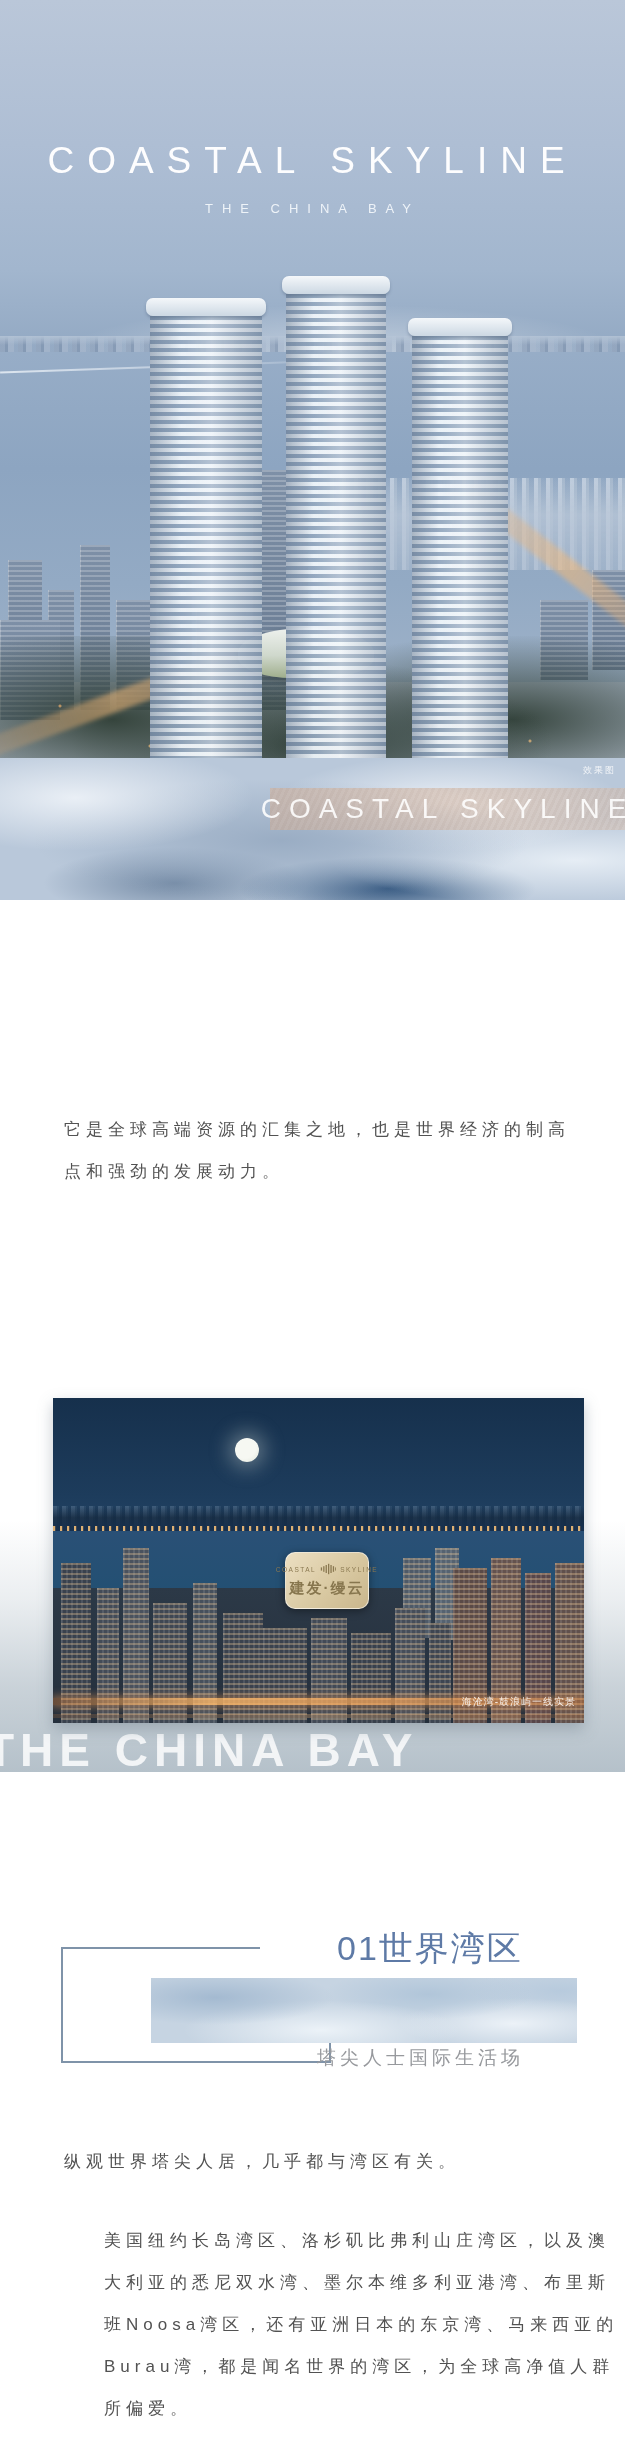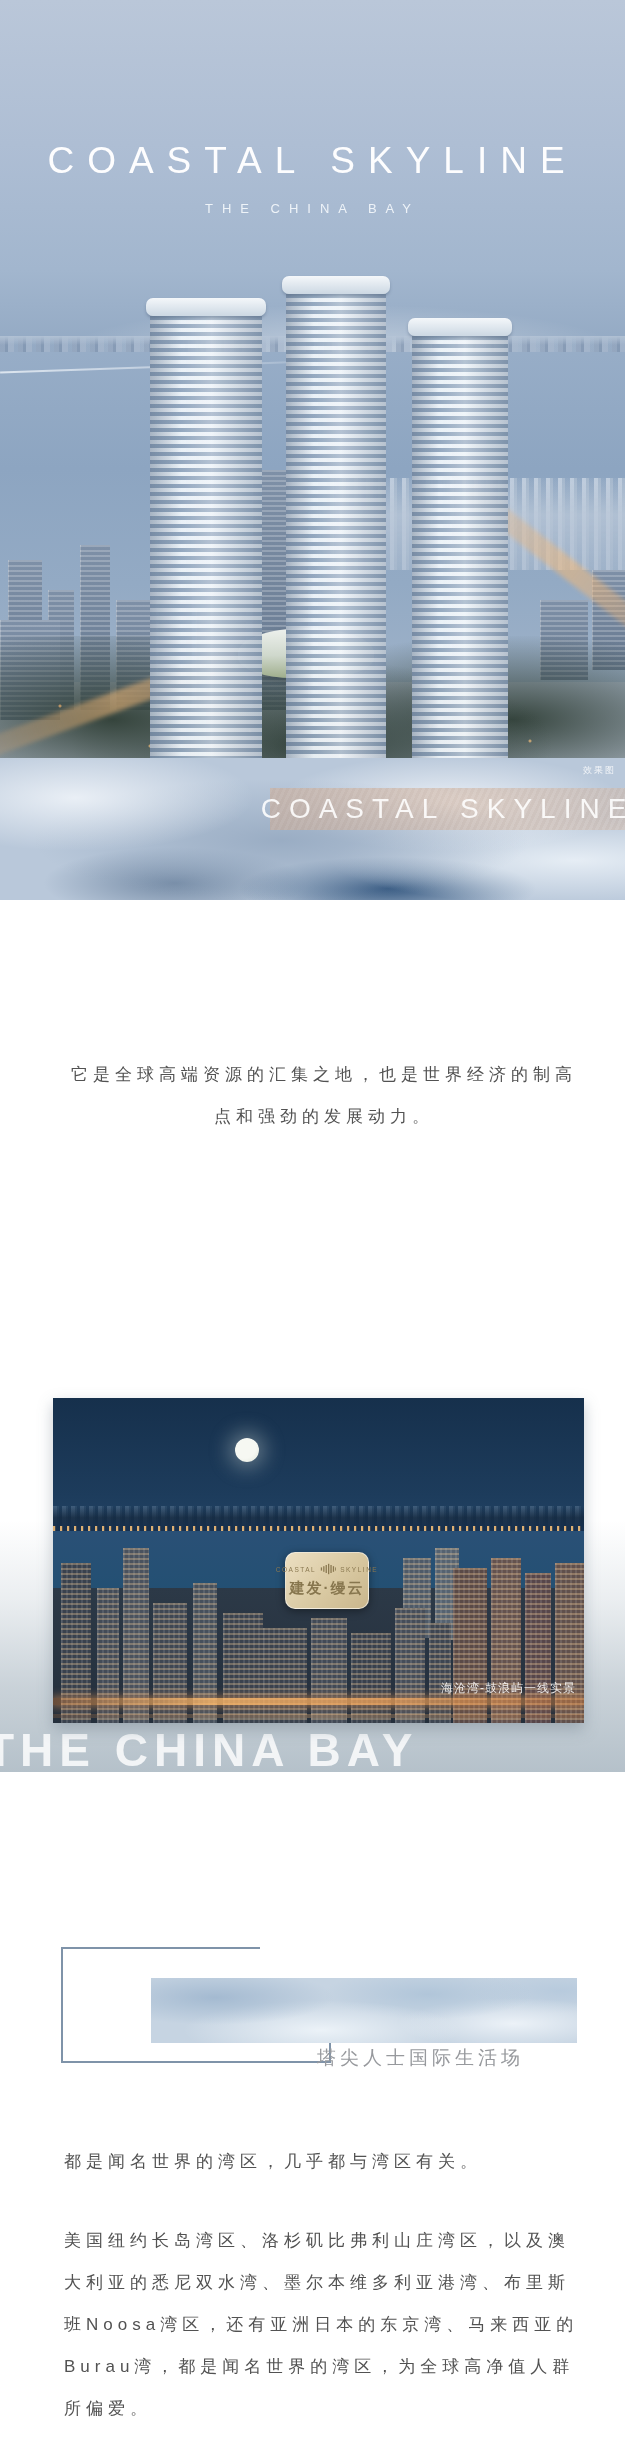--- a/index.html
+++ b/index.html
@@ -70,21 +70,21 @@
     background:linear-gradient(120deg,rgba(206,176,156,.62),rgba(214,188,170,.5)),
       repeating-linear-gradient(115deg,rgba(255,255,255,.08) 0 3px,rgba(120,90,70,.08) 3px 6px);
     display:flex;align-items:center;justify-content:center;}
   .wm-strip span{color:rgba(255,255,255,.88);font-size:28px;letter-spacing:8px;white-space:nowrap;}
   .render-label{position:absolute;right:9px;top:764px;color:rgba(255,255,255,.8);
     font-size:9px;letter-spacing:2px;}
 
   
   .para{position:absolute;left:64px;width:520px;color:#525252;font-size:17px;
     line-height:42px;letter-spacing:5px;white-space:pre-line;}
-  .p1{top:973px;} .p2{top:1054px;text-align:center;} .p3{top:1177px;} .p4{top:2141px;} .p5{top:2220px;}
+  .p1{top:973px;} .p2{top:1109px;} .p3{top:1177px;} .p4{top:2141px;} .p5{top:2220px;margin-left:40px;}
 
   
   .bay-band{position:absolute;left:0;top:1520px;width:625px;height:252px;
     background:linear-gradient(180deg,rgba(181,193,202,0) 0%,rgba(181,193,202,.28) 32%,
       rgba(181,193,202,.72) 66%,#b5c1ca 100%);}
   .bay-band-text{position:absolute;left:-14px;top:1723px;color:rgba(255,255,255,.82);
     font-size:46px;font-weight:bold;letter-spacing:6px;white-space:nowrap;}
   .night{position:absolute;left:53px;top:1398px;width:531px;height:325px;overflow:hidden;
     background:linear-gradient(180deg,#16304c 0%,#1d3c5c 30%,#26486a 50%,#2e547a 62%,#2a4d72 70%);
     box-shadow:0 6px 14px rgba(90,105,120,.35);}
@@ -111,22 +111,22 @@
     background:linear-gradient(90deg,rgba(255,140,50,.3),rgba(255,184,104,.8) 30%,rgba(255,170,90,.7) 62%,rgba(255,140,50,.3));
     box-shadow:0 0 9px 2px rgba(255,160,80,.45);}
   .n-road2{position:absolute;left:0;top:316px;width:531px;height:4px;opacity:.5;
     background:linear-gradient(90deg,rgba(255,150,60,.3),rgba(255,190,120,.6),rgba(255,150,60,.3));}
   .badge{position:absolute;left:232px;top:154px;width:82px;height:55px;border-radius:10px;
     background:linear-gradient(135deg,#ecdfc2 0%,#d9c9a2 55%,#c9b68c 100%);
     border:1px solid rgba(255,255,255,.55);box-shadow:0 2px 8px rgba(0,0,0,.4);
     display:flex;flex-direction:column;align-items:center;justify-content:center;}
   .badge-row{display:flex;align-items:center;gap:4px;color:#8a7850;font-size:6.5px;letter-spacing:1.5px;}
   .badge-brand{margin-top:4px;color:#87764e;font-size:15px;letter-spacing:2px;font-weight:bold;}
-  .n-caption{position:absolute;right:8px;bottom:26px;color:rgba(255,255,255,.88);
-    font-size:12px;letter-spacing:1px;text-align:center;}
+  .n-caption{position:absolute;right:8px;bottom:14px;color:rgba(255,255,255,.88);
+    font-size:10px;letter-spacing:1px;text-align:center;}
 
   
   .rect-line{position:absolute;background:#7f93a9;}
   .rl-top{left:61px;top:1947px;width:199px;height:2px;}
   .rl-left{left:61px;top:1947px;width:2px;height:116px;}
   .rl-bottom{left:61px;top:2061px;width:270px;height:2px;}
   .rl-right{left:329px;top:2042px;width:2px;height:21px;}
   .sec-title{position:absolute;left:337px;top:1926px;color:#5e7aa6;font-size:34px;
     letter-spacing:2px;white-space:nowrap;}
   .water-band{position:absolute;left:151px;top:1978px;width:426px;height:65px;background-color:#c6d4e2;
@@ -230,22 +230,23 @@
       <div class="badge-brand">建发·缦云</div>
     </div>
     <div class="n-caption">海沧湾-鼓浪屿一线实景</div>
   </div>
 
   <div class="rect-line rl-top"></div>
   <div class="rect-line rl-left"></div>
   <div class="rect-line rl-bottom"></div>
   <div class="rect-line rl-right"></div>
   <div class="water-band"></div>
+  <div class="sec-title">01世界湾区</div>
   <div class="sec-sub">塔尖人士国际生活场</div>
 
-  <div class="para p4">都是闻名世界的湾区，几乎都与湾区有关。</div>
+  <div class="para p4">纵观世界塔尖人居，几乎都与湾区有关。</div>
   <div class="para p5">美国纽约长岛湾区、洛杉矶比弗利山庄湾区，以及澳
 大利亚的悉尼双水湾、墨尔本维多利亚港湾、布里斯
 班Noosa湾区，还有亚洲日本的东京湾、马来西亚的
 Burau湾，都是闻名世界的湾区，为全球高净值人群
 所偏爱。</div>
 
 </div>
 
 </body></html>

